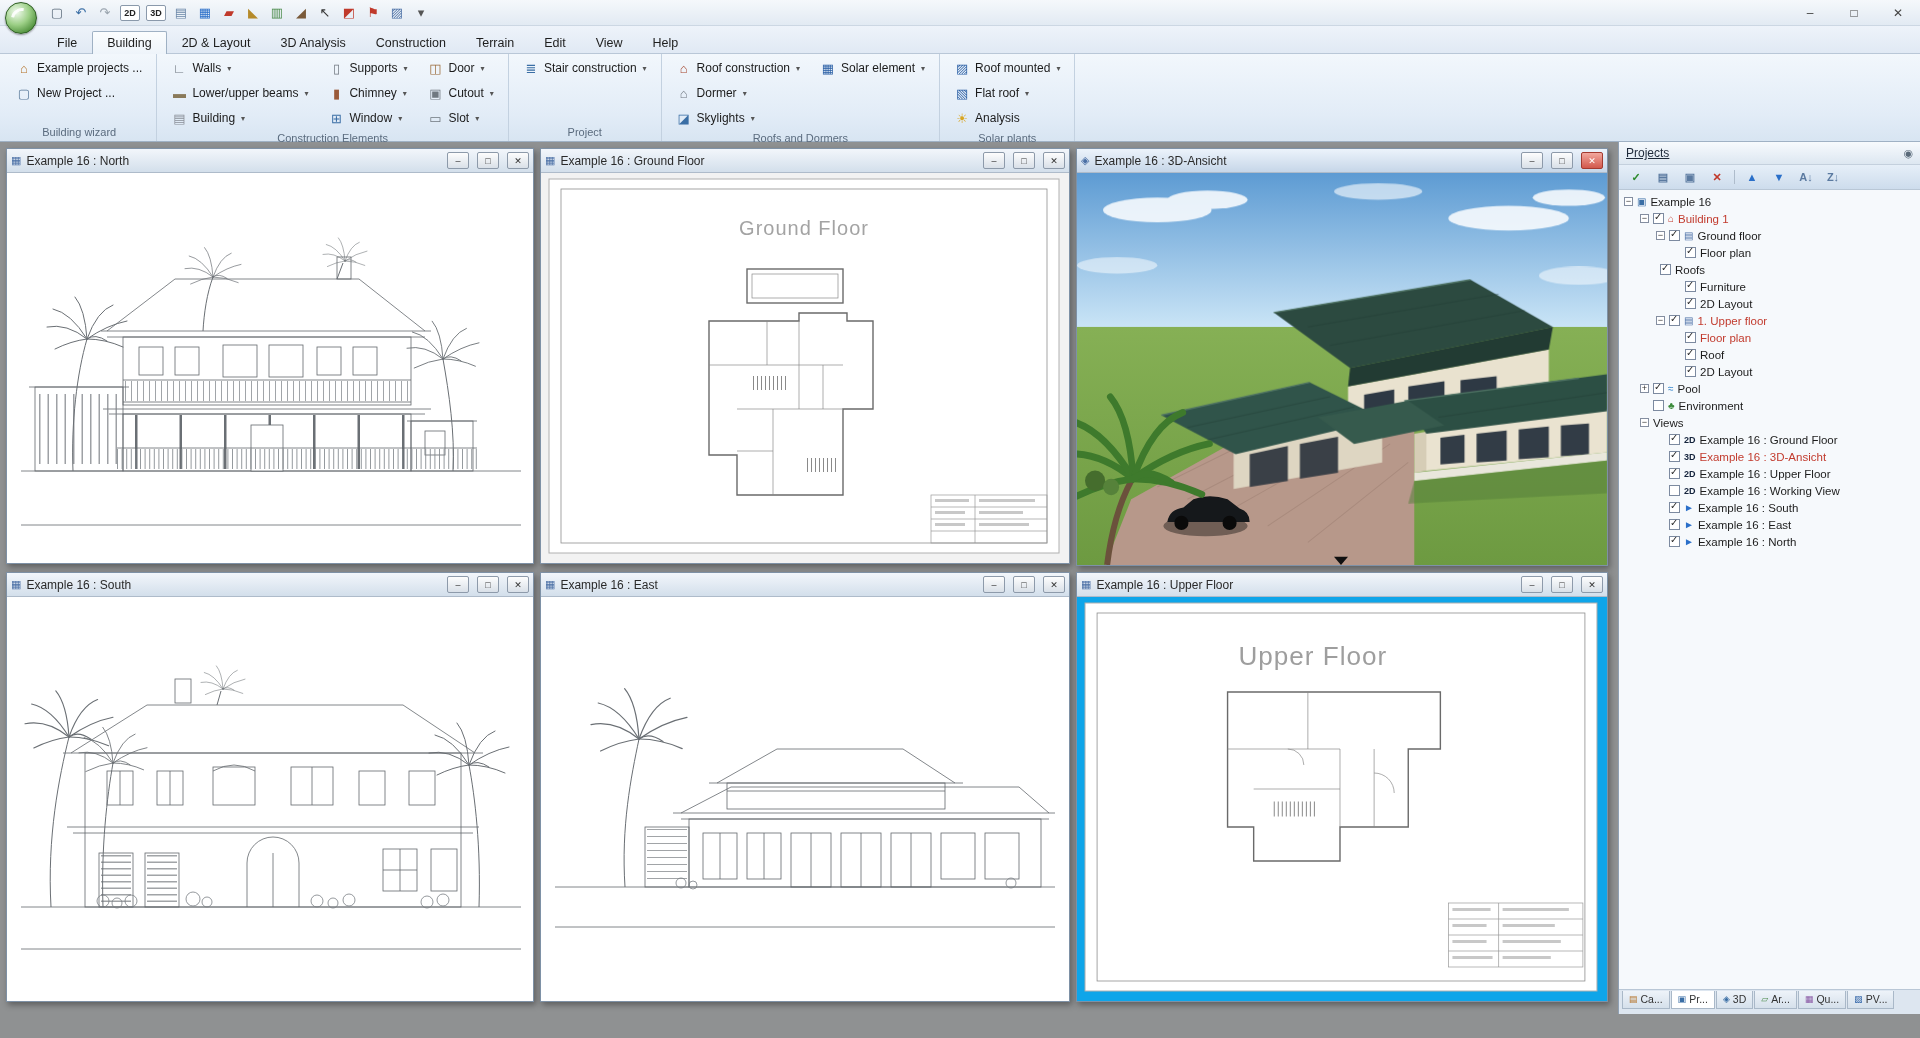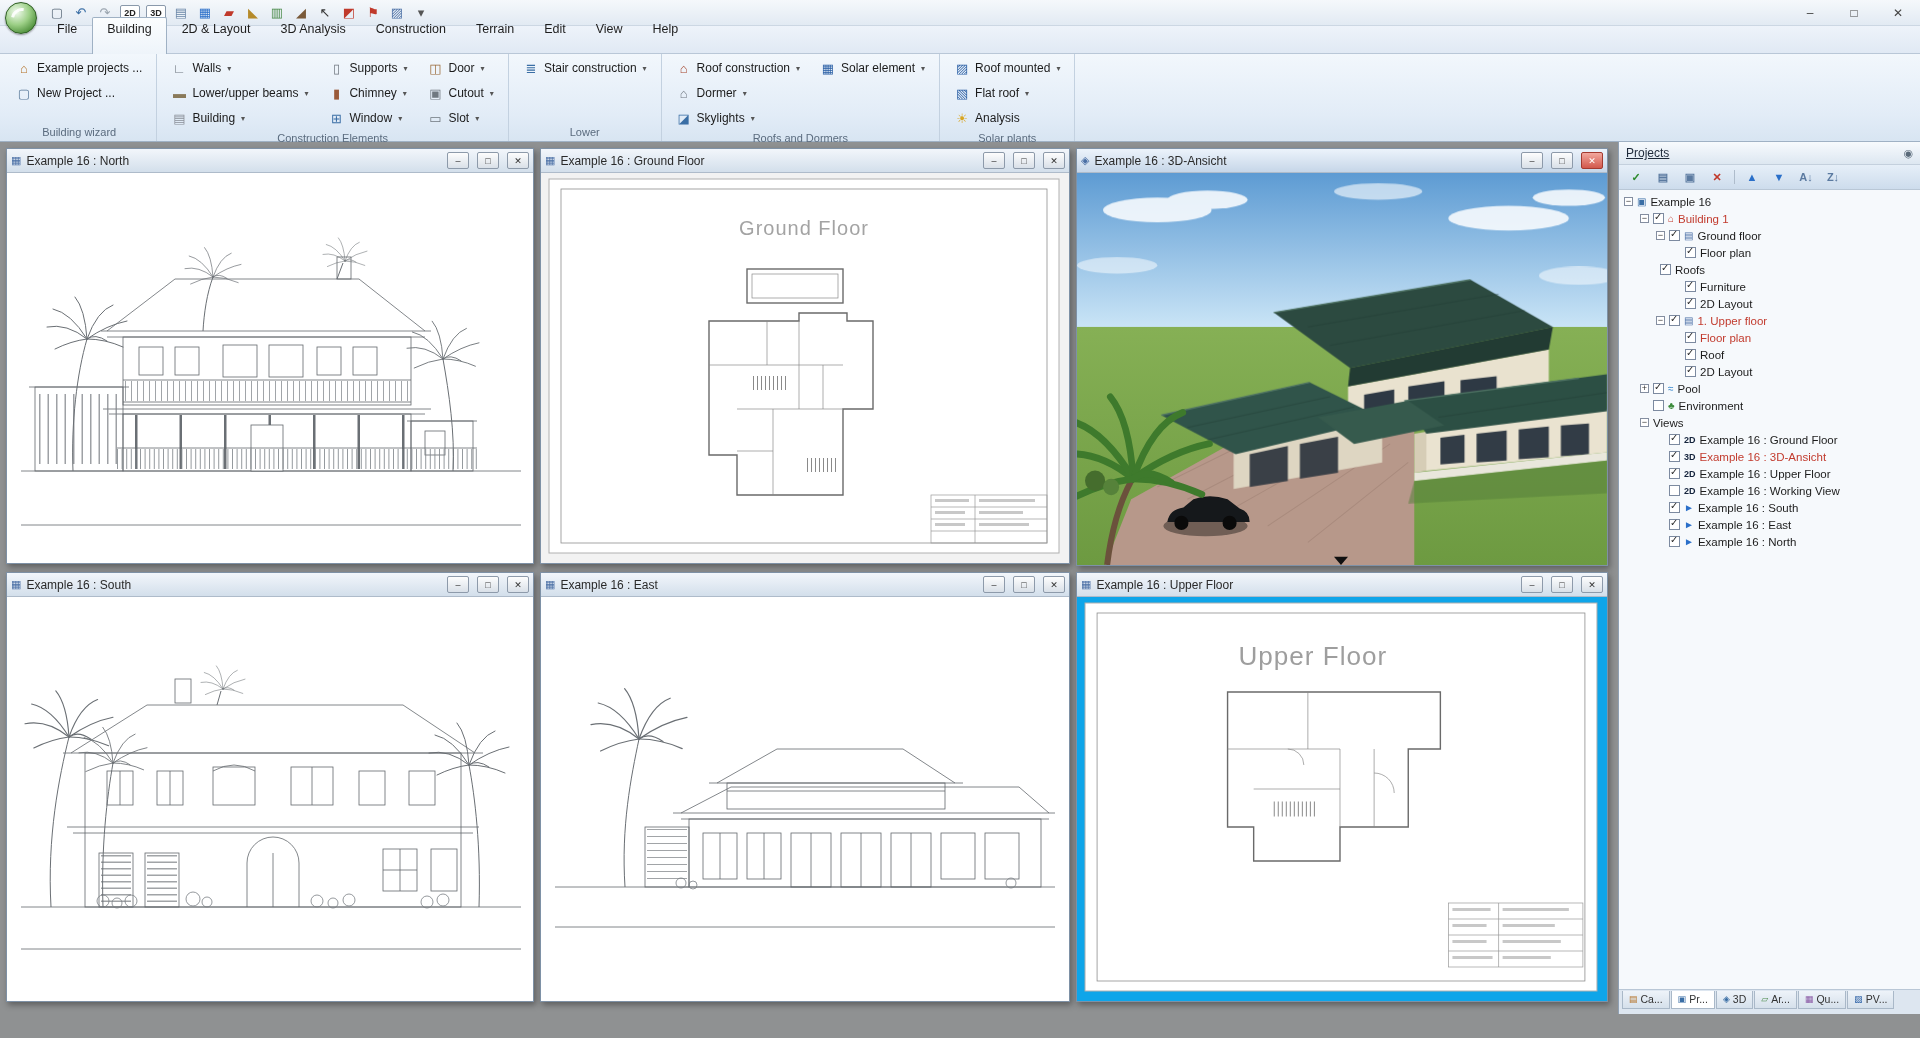--- a/index.html
+++ b/index.html
@@ -11,21 +11,21 @@
   .app-logo{position:absolute;left:5px;top:2px;width:30px;height:30px;border-radius:50%;background:radial-gradient(circle at 35% 30%,#f2fbf0,#9ccf86 45%,#4d8f3a 80%,#2f6a24);border:1px solid #2f5f24;z-index:30;box-shadow:0 1px 2px rgba(0,0,0,.4);}
   .app-logo::after{content:"";position:absolute;left:5px;top:5px;width:16px;height:16px;border:3px solid transparent;border-top-color:#ffffff;border-radius:50%;transform:rotate(-35deg);opacity:.9;}
   .qat{display:flex;align-items:center;gap:2px;}
   .qat-icon{width:22px;height:20px;display:flex;align-items:center;justify-content:center;font-size:13px;border-radius:2px;cursor:default;}
   .qat-icon.boxed{font-size:9px;font-weight:bold;border:1px solid #8a99ab;background:#fff;width:18px;height:14px;margin:0 2px;}
   .win-controls{position:absolute;right:0;top:0;display:flex;height:26px;}
   .win-ctl{width:44px;height:26px;display:flex;align-items:center;justify-content:center;font-size:12px;color:#444;}
 
   
   .tabrow{position:absolute;top:26px;left:0;right:0;height:28px;background:linear-gradient(#eef3fa,#e0e9f4);display:flex;align-items:flex-end;padding-left:42px;border-bottom:1px solid #b9c7d7;box-sizing:border-box;}
-  .tab{padding:4px 14px 18px;font-size:12.5px;color:#1e1e1e;border:1px solid transparent;border-bottom:none;margin-bottom:-1px;cursor:default;}
+  .tab{padding:4px 14px 4px;font-size:12.5px;color:#1e1e1e;border:1px solid transparent;border-bottom:none;margin-bottom:-1px;cursor:default;}
   .tab.active{background:linear-gradient(#fbfdfe,#eef4fa);border-color:#9fb1c4;border-radius:2px 2px 0 0;}
 
   
   .ribbon{position:absolute;top:54px;left:0;right:0;height:88px;background:linear-gradient(#f2f7fc,#e2ecf7 70%,#d8e5f2);border-bottom:1px solid #9fb1c4;display:flex;align-items:stretch;padding:0 2px;box-sizing:border-box;}
   .rgroup{display:flex;flex-direction:column;border-right:1px solid #c3d1e0;padding:2px 8px 0 8px;}
   .rgroup-cols{display:flex;flex:1;gap:8px;align-items:flex-start;}
   .rcol{display:flex;flex-direction:column;gap:1px;}
   .ritem{display:flex;align-items:center;gap:5px;height:22px;padding:0 5px;border:1px solid transparent;border-radius:2px;font-size:12px;color:#1b1b1b;white-space:nowrap;cursor:default;}
   .ricon{width:16px;text-align:center;font-size:13px;flex:none;}
   .rcaret{font-size:8px;color:#555;margin-left:1px;}
@@ -217,21 +217,21 @@
       <div class="rgroup">
         <div class="rgroup-cols">
           <div class="rcol">
             <div class="ritem">
               <span class="ricon" style="color: rgb(58, 110, 165);">≣</span>
               <span class="rlabel">Stair construction</span>
               <span class="rcaret">▾</span>
             </div>
           </div>
         </div>
-        <div class="rgroup-label">Lower</div>
+        <div class="rgroup-label">Project</div>
       </div>
       <div class="rgroup">
         <div class="rgroup-cols">
           <div class="rcol">
             <div class="ritem">
               <span class="ricon" style="color: rgb(165, 67, 42);">⌂</span>
               <span class="rlabel">Roof construction</span>
               <span class="rcaret">▾</span>
             </div>
             <div class="ritem">

